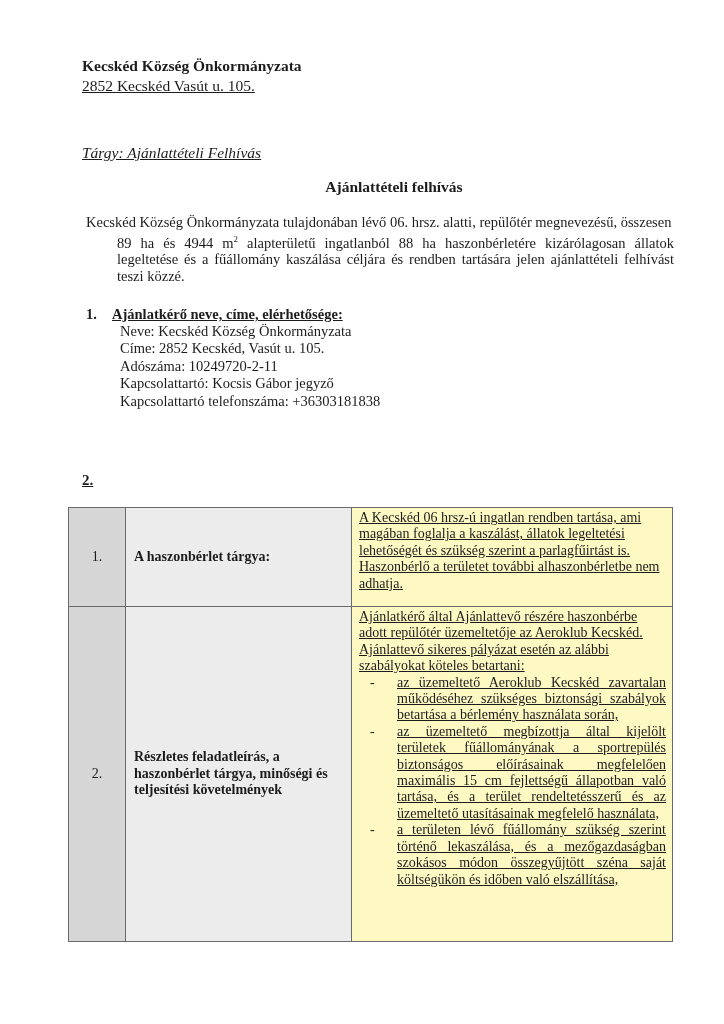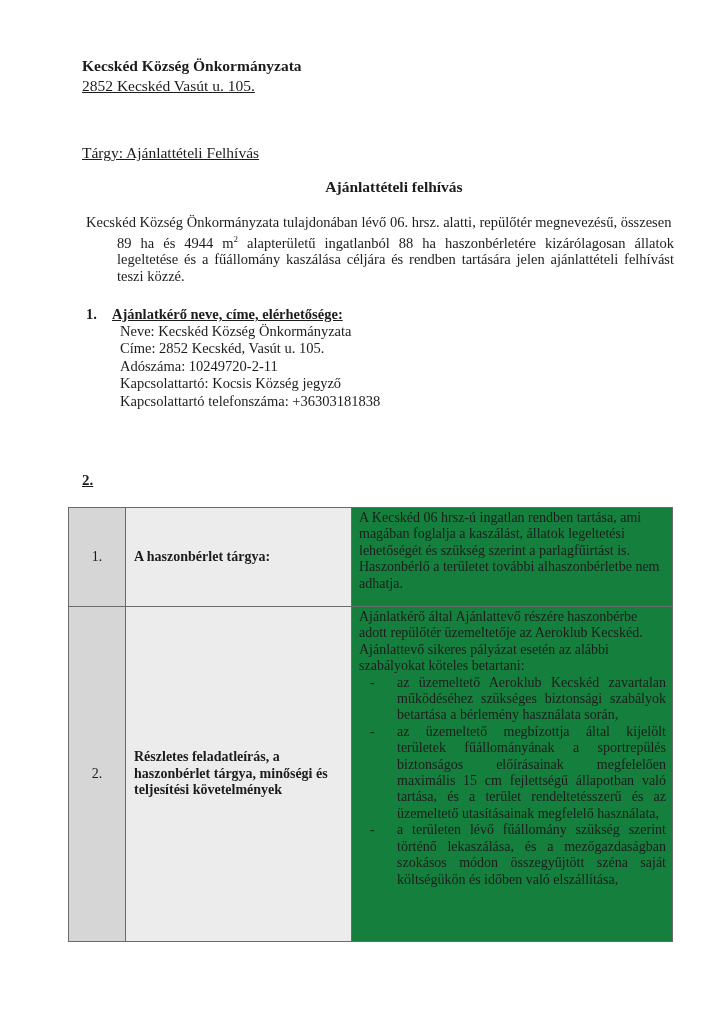--- a/index.html
+++ b/index.html
@@ -3,39 +3,39 @@
 <meta charset="utf-8">
 <style>
   html, body { margin: 0; padding: 0; }
   body {
     width: 724px; height: 1024px; background: #ffffff; position: relative; overflow: hidden;
     font-family: "Liberation Serif", "DejaVu Serif", serif; color: #1c1c1c;
   }
   .abs { position: absolute; }
   .hdr-org { left: 82px; top: 57px; font-size: 15.5px; font-weight: bold; }
   .hdr-addr { left: 82px; top: 77px; font-size: 15.5px; text-decoration: underline; }
-  .subject { left: 82px; top: 144px; font-size: 15.5px; text-decoration: underline; }
+  .subject { left: 82px; top: 144px; font-size: 15.5px; text-decoration: underline; font-style: italic; }
   .title { left: 0; width: 724px; top: 178px; text-align: center; font-size: 15.5px; font-weight: bold; padding-left: 32px; }
   .intro { left: 86px; top: 214px; width: 588px; font-size: 14.5px; line-height: 16.8px; }
   .intro .first { display: block; text-align: left; white-space: nowrap; }
   .intro .rest { display: block; padding-left: 31px; text-align: justify; text-align-last: left; }
   .sec1 { left: 86px; top: 306px; font-size: 14.5px; }
   .sec1 .num { font-weight: bold; display: inline-block; width: 26px; }
   .sec1 .heading { font-weight: bold; text-decoration: underline; margin-top: 24px; }
   .contact { left: 120px; top: 323px; font-size: 14.5px; line-height: 17.4px; }
   .contact .email { text-decoration: underline; }
   .sec2 { left: 82px; top: 472px; font-size: 15px; font-weight: bold; text-decoration: underline; }
   table.main {
     position: absolute; left: 68px; top: 507px; width: 605px;
     border-collapse: collapse; font-size: 14px; line-height: 16.4px;
   }
   table.main td { border: 1.3px solid #6a6a6a; vertical-align: middle; padding: 0; }
   td.c1 { width: 56px; background: #d6d6d6; text-align: center; }
   td.c2 { width: 217px; background: #ececec; padding-left: 8px !important; font-weight: bold; margin-left: 20px; }
-  td.c3 { padding: 2px 6px 4px 7px !important; vertical-align: top !important; background: #15803d; }
+  td.c3 { padding: 2px 6px 4px 7px !important; vertical-align: top !important; background: #fef9c3; text-decoration: underline; }
   tr.r1 td { height: 92px; }
   tr.r2 td { height: 328px; }
   .r1 td.c3 { padding-top: 2px !important; }
   .list { margin: 0; padding: 0; list-style: none; }
   .list li { position: relative; padding-left: 38px; text-align: justify; }
   .list li .dash { position: absolute; left: 11px; top: 0; }
 </style>
 </head>
 <body>
 
@@ -51,21 +51,21 @@
 </div>
 
 <div class="abs sec1">
   <span class="num">1.</span><span class="heading">Ajánlatkérő neve, címe, elérhetősége:</span>
 </div>
 
 <div class="abs contact">
   <div>Neve: Kecskéd Község Önkormányzata</div>
   <div>Címe: 2852 Kecskéd, Vasút u. 105.</div>
   <div>Adószáma: 10249720-2-11</div>
-  <div>Kapcsolattartó: Kocsis Község jegyző</div>
+  <div>Kapcsolattartó: Kocsis Gábor jegyző</div>
   <div>Kapcsolattartó telefonszáma: +36303181838</div>
 </div>
 
 <div class="abs sec2">2.</div>
 
 <table class="main">
   <tbody>
       <tr class="r1">
     <td class="c1">1.</td>
     <td class="c2">A haszonbérlet tárgya:</td>

